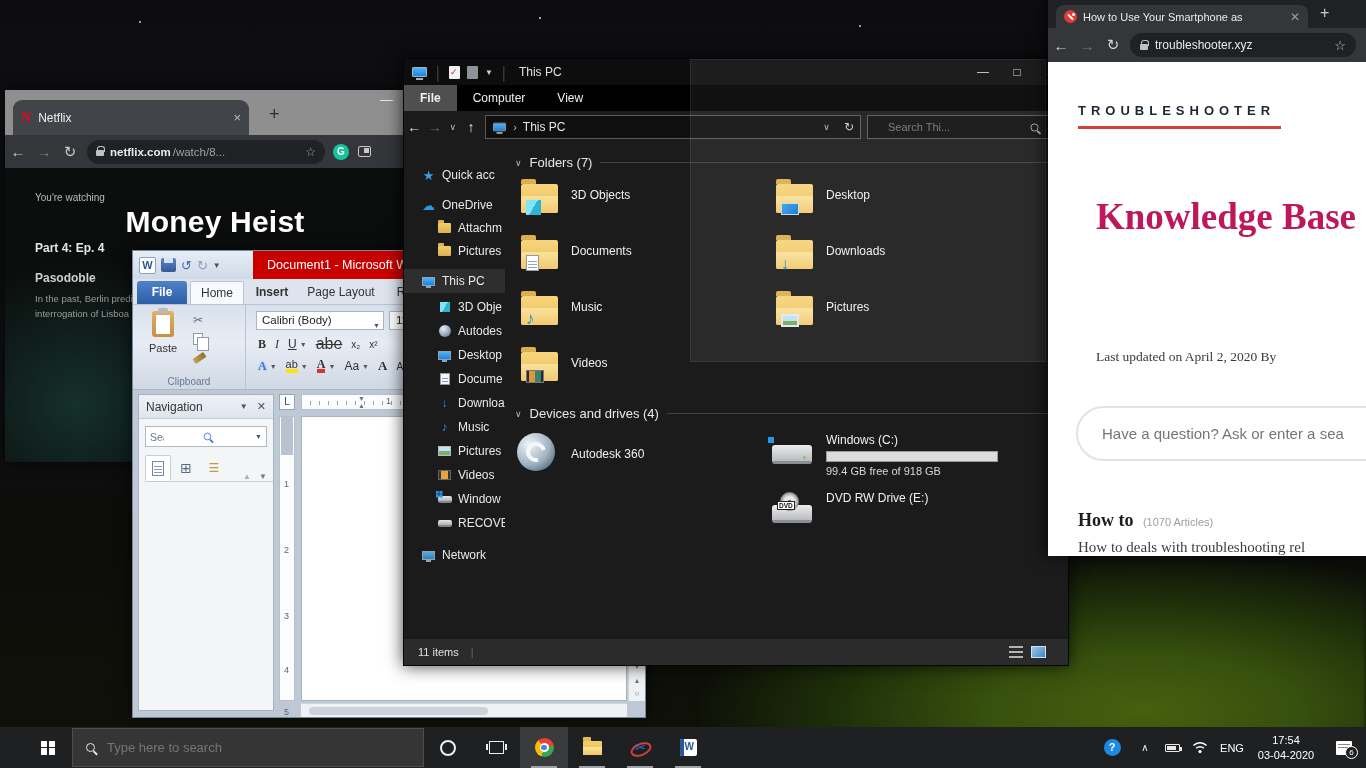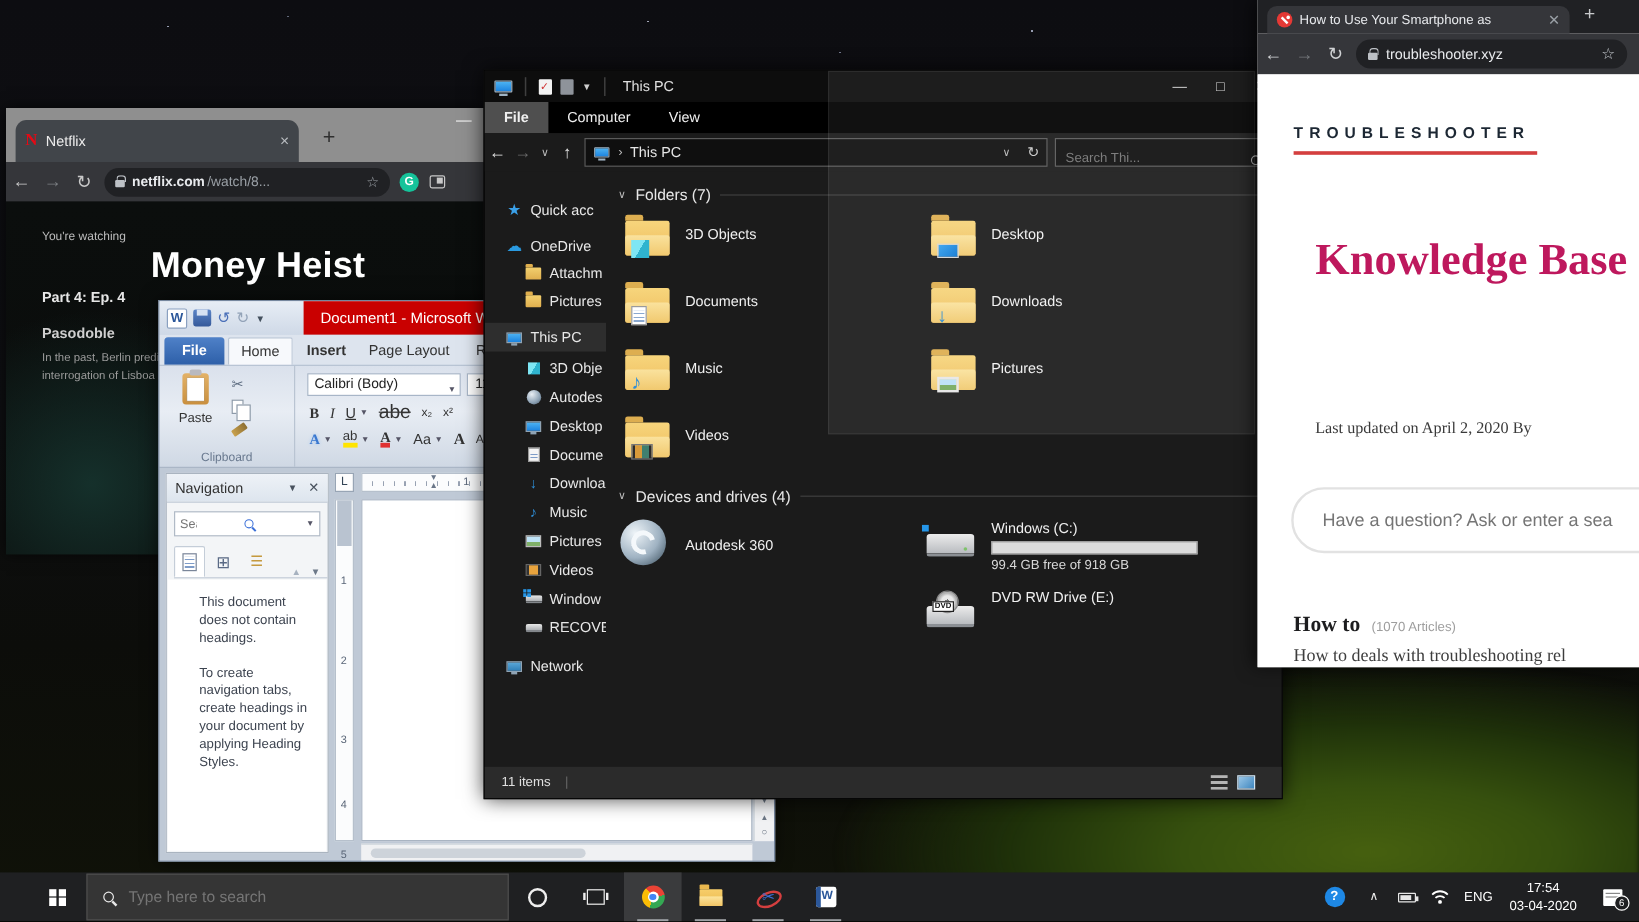--- a/index.html
+++ b/index.html
@@ -157,21 +157,21 @@
   .e-addr { position:absolute; left:0; top:52px; right:0; height:32px; background:#1b1b1b; display:flex; align-items:center; }
   .e-an { width:24px; text-align:center; font-size:14px; color:#e0e0e0; }
   .e-an.dim { color:#6a6a6a; }
   .e-an.sm { font-size:9px; color:#bbb; width:18px; }
   .e-abox { height:24px; width:436px; margin-left:4px; background:#0f0f0f; border:1px solid #5a5a5a; display:flex; align-items:center; padding:0 6px; gap:6px; }
   .e-abox .emon { transform:scale(.85); }
   .e-crumb-sep { color:#bbb; font-size:11px; }
   .e-crumb { color:#e6e6e6; font-size:12px; }
   .e-abox-dd { margin-left:auto; color:#bbb; font-size:9px; }
   .e-abox-rf { color:#ccc; font-size:12px; margin-left:8px; }
-  .e-search { height:24px; flex:1; margin:0 8px 0 6px; background:#0f0f0f; border:1px solid #5a5a5a; display:flex; align-items:flex-end; padding:0 8px; color:#9a9a9a;gap:12px; }
+  .e-search { height:24px; flex:1; margin:0 8px 0 6px; background:#0f0f0f; border:1px solid #5a5a5a; display:flex; align-items:center; padding:0 20px; color:#9a9a9a; }
   .e-search input { border:none; outline:none; background:transparent; color:#9a9a9a; font-size:11px; flex:1; min-width:0; font-family:inherit; }
   .e-search .mag { color:#b9b9b9; transform:scale(.9); }
   .e-body { position:absolute; left:0; top:84px; right:0; bottom:26px; overflow:hidden; }
   .e-side { position:absolute; left:0; top:0; width:101px; height:100%; overflow:hidden; }
   .e-si { position:absolute; height:24px; display:flex; align-items:center; gap:6px; color:#e8e8e8; font-size:12px; white-space:nowrap; width:101px; }
   .e-si.sel { background:#2e2e2e; }
   .ic { display:inline-flex; width:15px; height:15px; align-items:center; justify-content:center; flex:none; }
   .ic-star { color:#3aa0e8; font-size:13px; }
   .ic-cloud { color:#2a9ae0; font-size:13px; }
   .mini-folder { width:13px; height:10px; background:linear-gradient(#f2cf6e,#e0af4e); border-radius:1px; position:relative; }
@@ -424,24 +424,20 @@
             </span>
           <span class="w-nt">
               <span class="nt-grid">⊞</span>
             </span>
           <span class="w-nt">
               <span class="nt-list">☰</span>
             </span>
           <span class="w-nt-up">▲</span>
           <span class="w-nt-dn">▼</span>
         </div>
-        <div class="w-nav-body">
-          <div class="w-nav-msg">This document does not contain headings.</div>
-          <div class="w-nav-msg">To create navigation tabs, create headings in your document by applying Heading Styles.</div>
-        </div>
       </div>
       <div class="w-tabsel">L</div>
       <div class="w-hruler">
         <span class="w-indent">▼<br>▲</span>
         <span class="w-hr-num" style="left:84px">1</span>
         <span class="w-hr-num" style="left:168px">2</span>
       </div>
       <div class="w-vruler">
         <span class="w-vr-band"></span>
         <span class="w-vr-num" style="top:62px">1</span>

